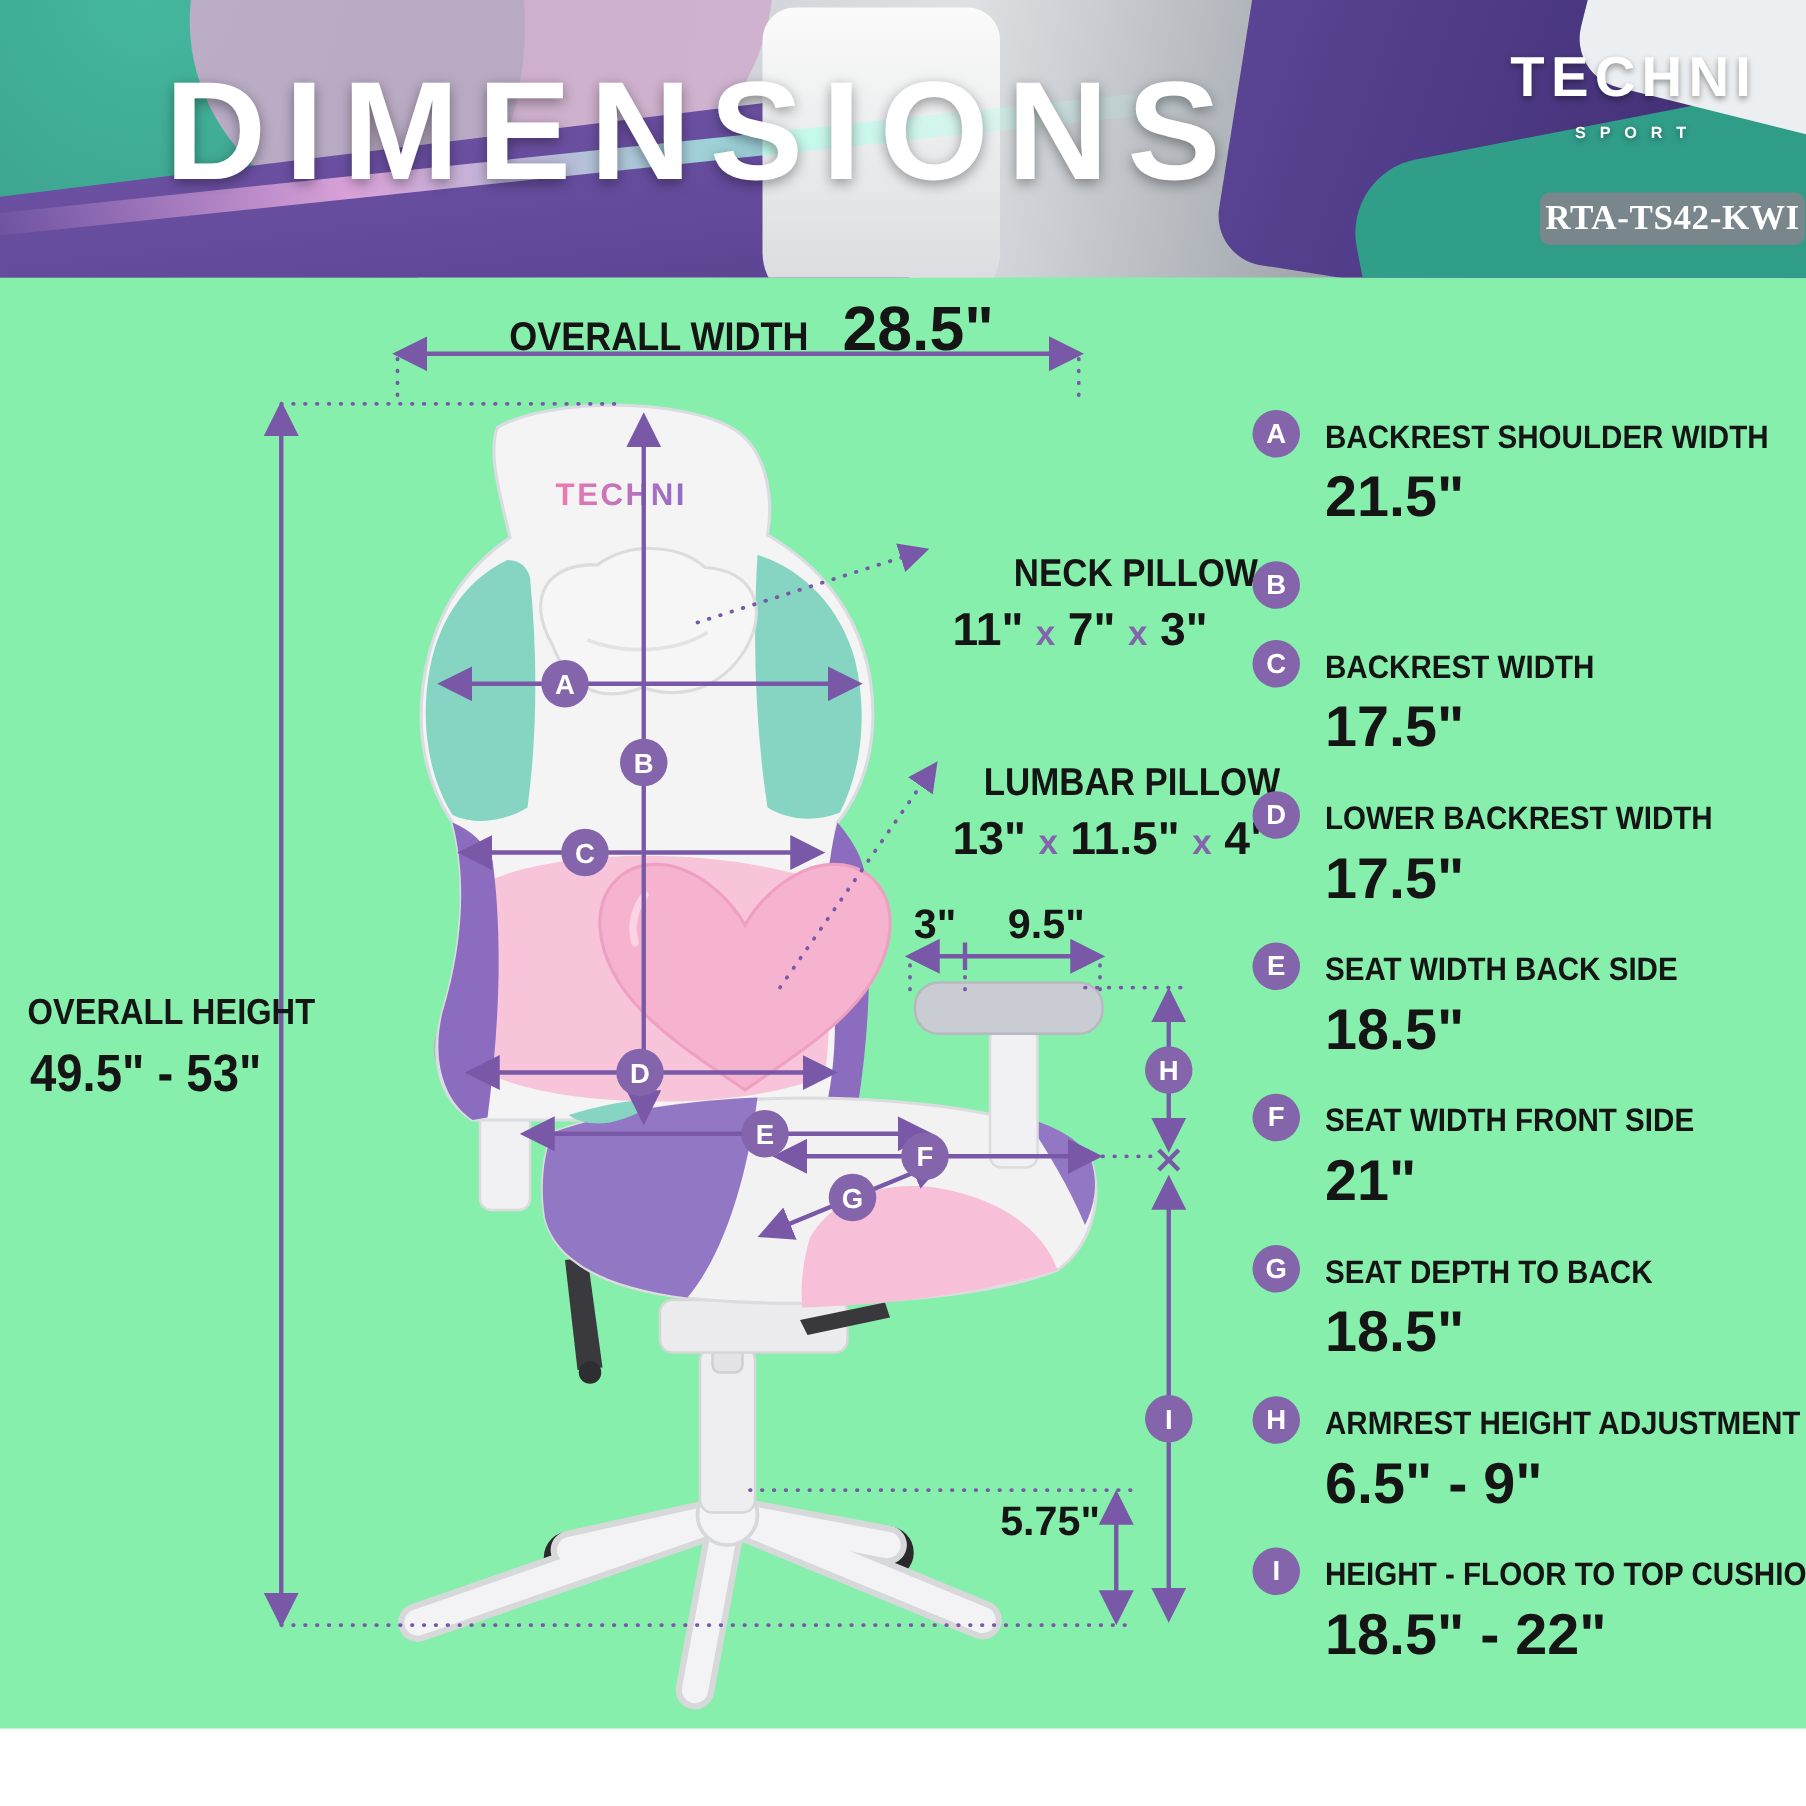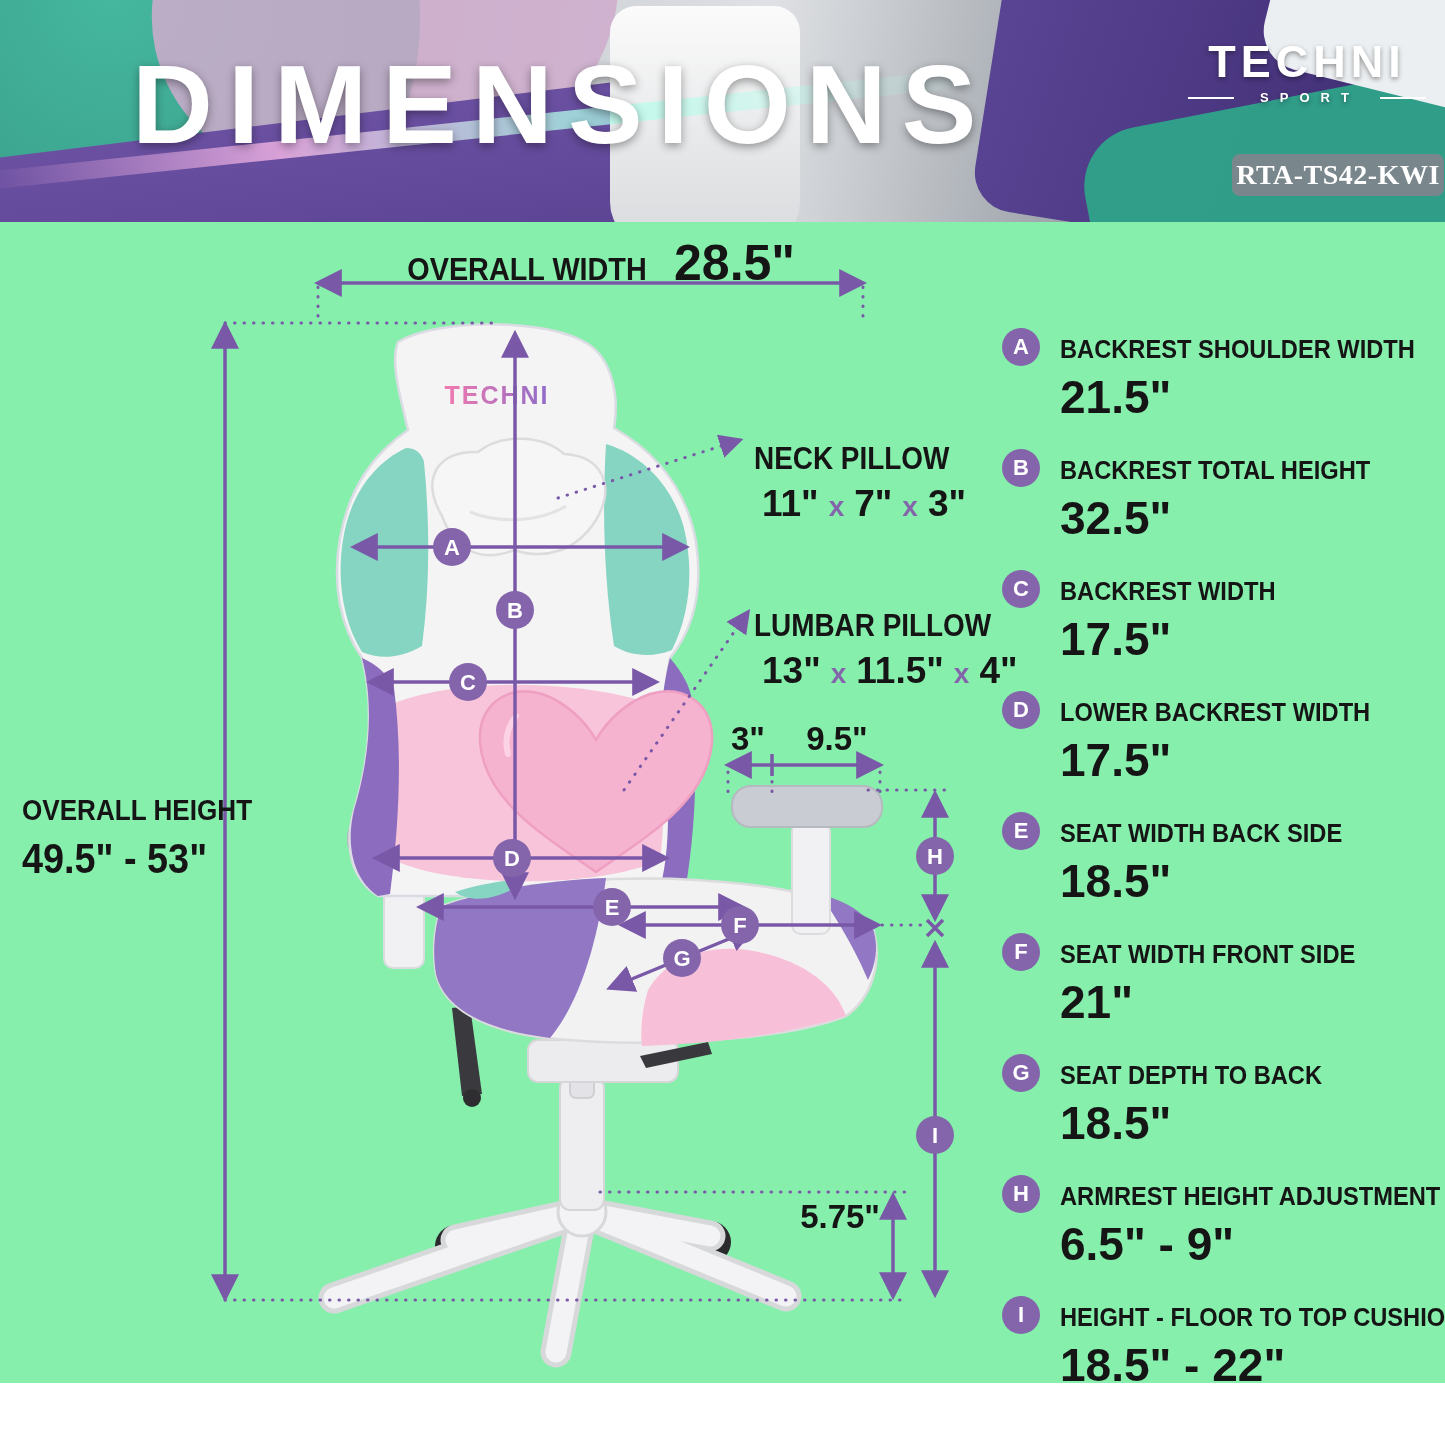--- a/index.html
+++ b/index.html
@@ -25,32 +25,32 @@
                 background:#2fa38a; transform:rotate(-11deg); opacity:.95; }
   .d-white-r  { left:1268px; top:-44px; width:280px; height:140px; border-radius:40px;
                 background:#eceff1; transform:rotate(14deg); }
   .d-shine    { left:-20px; top:120px; width:1000px; height:18px; transform:rotate(-6deg); border-radius:9px;
                 background:linear-gradient(90deg, rgba(255,255,255,0), rgba(255,190,235,.75) 30%, rgba(175,255,235,.75) 60%, rgba(255,255,255,0)); }
   .title { position:absolute; left:132px; top:40px; font-size:112px; font-weight:800; color:#ffffff;
            letter-spacing:15px; white-space:nowrap; text-shadow:0 3px 10px rgba(0,0,0,.38); }
   .logo { position:absolute; left:1188px; top:36px; width:238px; text-align:center; color:#fff;
           text-shadow:0 2px 5px rgba(0,0,0,.4); }
   .logo-main { font-size:45px; font-weight:800; letter-spacing:5px; }
-  .logo-rule { display:flex; align-items:center; gap:20px; margin-top:2px; }
+  .logo-rule { display:flex; align-items:center; gap:8px; margin-top:2px;flex-direction:column; }
   .logo-rule .bar { flex:1; height:2px; background:#ffffff; }
   .logo-sub { font-size:13px; font-weight:700; letter-spacing:11px; padding-left:6px; }
   .model-chip { position:absolute; left:1232px; top:154px; width:212px; height:42px; border-radius:8px;
                 background:rgba(128,133,140,.92); color:#fff; font-weight:700; font-size:28px;
                 display:flex; align-items:center; justify-content:center; letter-spacing:.5px;font-family:Liberation Serif, serif; }
 
   
   .svg-layer { position:absolute; left:0; top:0; }
 
   
-  .co { position:absolute; }
+  .co { position:absolute;text-align:center; }
   .cond { display:inline-block; transform:scaleX(.9); transform-origin:left center; white-space:nowrap; }
   .cond-c { display:inline-block; transform:scaleX(.9); transform-origin:center center; white-space:nowrap; }
   .ow-wrap { left:322px; top:234px; width:545px; display:flex; justify-content:center; align-items:baseline; gap:14px; }
   .ow-label { font-size:32px; font-weight:800; }
   .ow-value { font-size:50px; font-weight:800; }
   .oh-wrap { left:22px; top:794px; width:210px; }
   .oh-label { font-size:29px; font-weight:800; }
   .oh-value { font-size:42px; font-weight:800; margin-top:8px; }
   .pillow-wrap { width:330px; }
   .np-wrap { left:754px; top:420px;margin-top:21px; }
@@ -316,24 +316,20 @@
   <div class="specs">
     <div class="spec-row">
       <div class="spec-badge">A</div>
       <div>
           <div class="spec-label">BACKREST SHOULDER WIDTH</div>
            <div class="spec-value">21.5"</div>
         </div>
     </div>
     <div class="spec-row">
       <div class="spec-badge">B</div>
-      <div>
-          <div class="spec-label">BACKREST TOTAL HEIGHT</div>
-           <div class="spec-value">32.5"</div>
-        </div>
     </div>
     <div class="spec-row">
       <div class="spec-badge">C</div>
       <div>
           <div class="spec-label">BACKREST WIDTH</div>
            <div class="spec-value">17.5"</div>
         </div>
     </div>
     <div class="spec-row">
       <div class="spec-badge">D</div>

